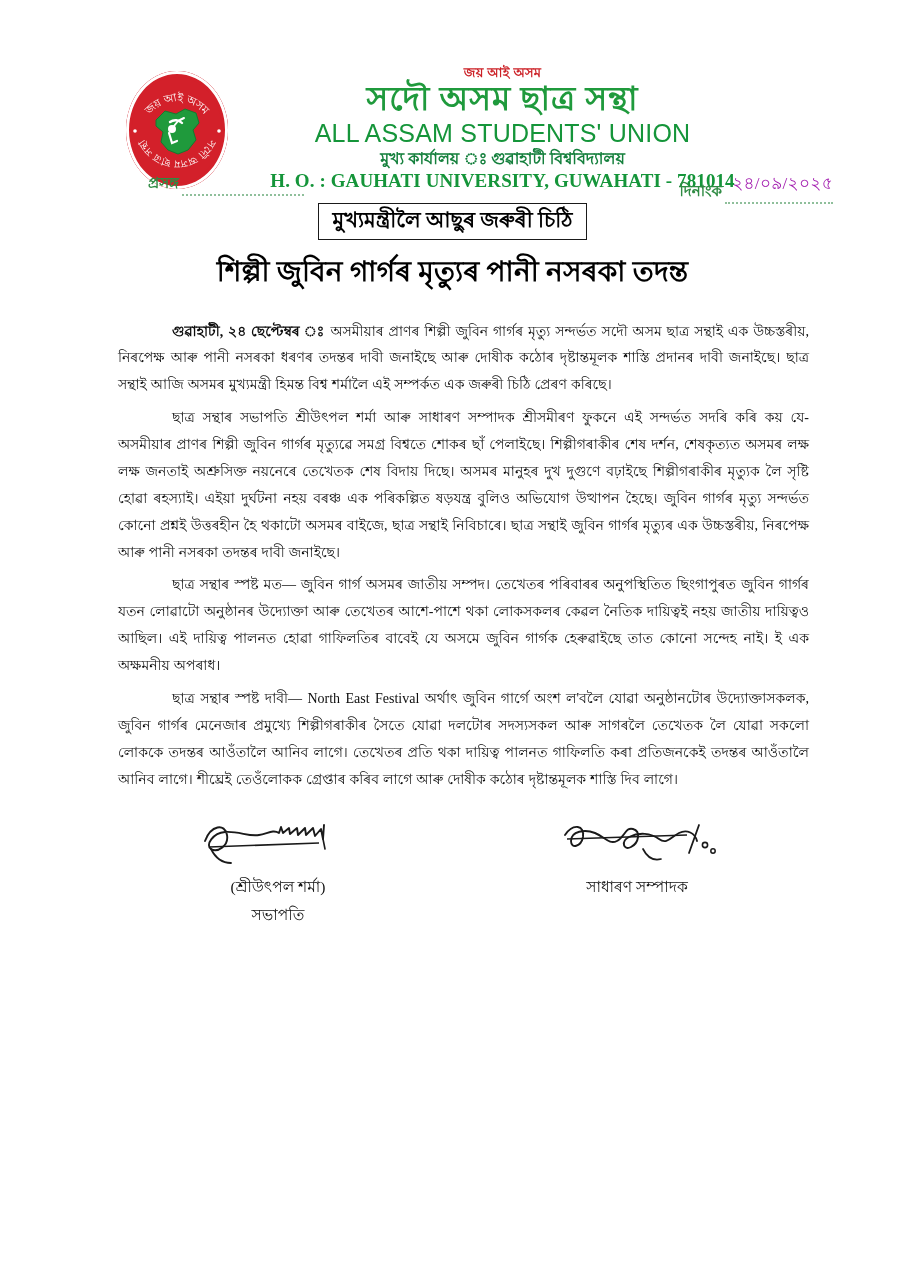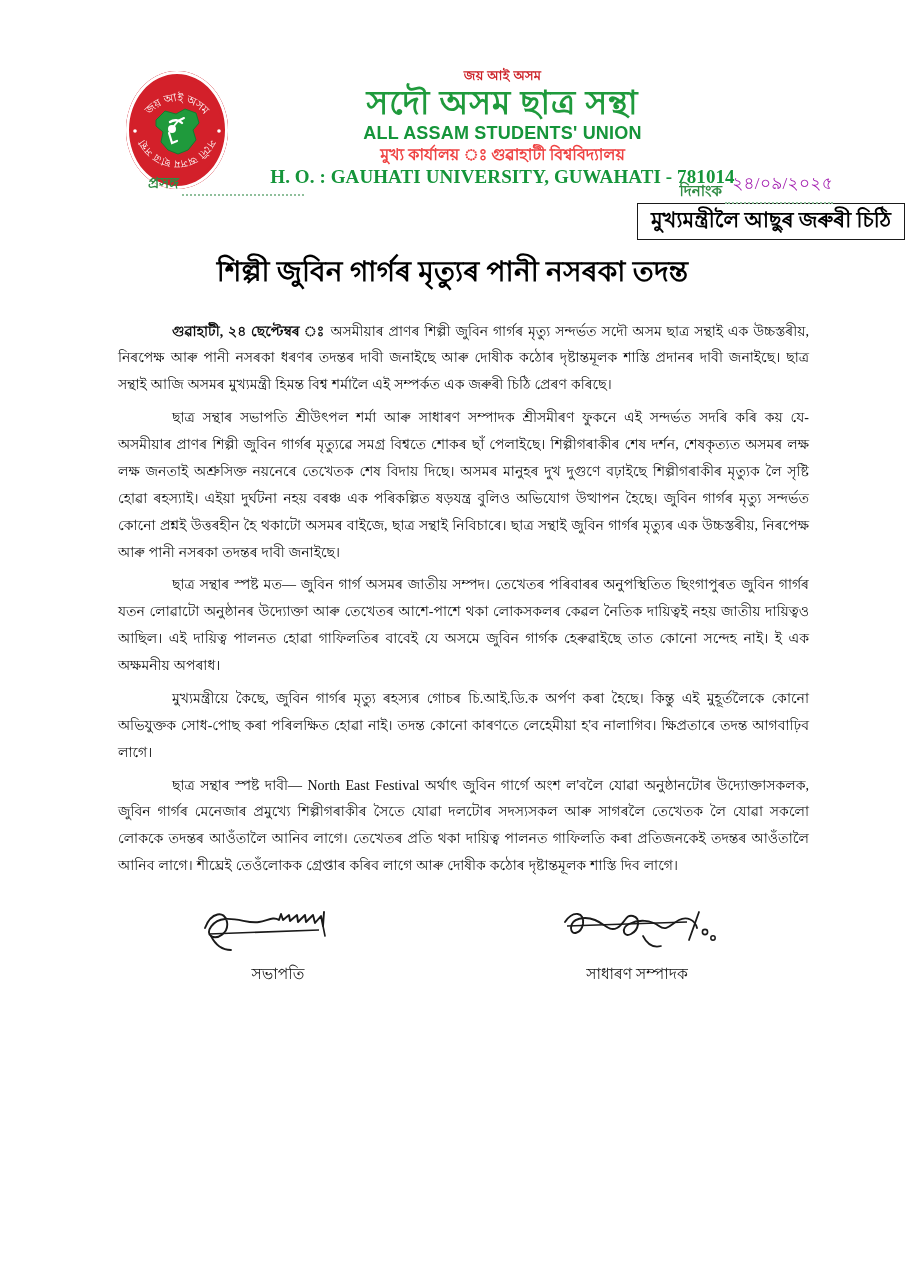--- a/index.html
+++ b/index.html
@@ -75,29 +75,29 @@
   .org-as {
     color: #1f9a3c;
     font-size: 33px;
     font-weight: 700;
     letter-spacing: 1px;
     line-height: 1.14;
     margin-bottom: 1px;
   }
   .org-en {
     color: #15953a;
-    font-size: 18px;
-    font-weight: 700;
+    font-size: 25px;
+    font-weight: 400;
     font-family: "Liberation Sans", sans-serif;
     letter-spacing: .2px;
     line-height: 1.1;
     margin-bottom: 2px;
   }
   .office-as {
-    color: #ef4444;
+    color: #15803d;
     font-size: 16px;
     font-weight: 700;
     line-height: 1.2;
     margin-bottom: 2px;
   }
   .office-en {
     color: #15953a;
     font-size: 19px;
     font-weight: 700;
     font-family: Liberation Serif, serif;
@@ -133,21 +133,21 @@
     right: 0; top: -9px;
     color: #a21caf;
     font-size: 17px;
     font-weight: 400;
     letter-spacing: .3px;
     font-family: "Liberation Serif", serif;
   }
 
   
   .title-box-wrap {
-    text-align: right;
+    text-align: center;
     margin-top: 2px;
     text-decoration: underline;
   }
   .title-box {
     display: inline-block;
     border: 1.6px solid #1a1a1a;
     padding: 5px 13px 7px 13px;
     font-size: 21px;
     font-weight: 700;
     line-height: 1.1;
@@ -258,35 +258,35 @@
     <div class="title-box">মুখ্যমন্ত্ৰীলৈ আছুৰ জৰুৰী চিঠি</div>
   </div>
   <div class="headline">
     <div>শিল্পী জুবিন গাৰ্গৰ মৃত্যুৰ পানী নসৰকা তদন্ত</div>
   </div>
 
   <div class="body">
     <p><b>গুৱাহাটী, ২৪ ছেপ্টেম্বৰ ঃ</b> <span>অসমীয়াৰ প্ৰাণৰ শিল্পী জুবিন গাৰ্গৰ মৃত্যু সন্দৰ্ভত সদৌ অসম ছাত্ৰ সন্থাই এক উচ্চস্তৰীয়, নিৰপেক্ষ আৰু পানী নসৰকা ধৰণৰ তদন্তৰ দাবী জনাইছে আৰু দোষীক কঠোৰ দৃষ্টান্তমূলক শাস্তি প্ৰদানৰ দাবী জনাইছে। ছাত্ৰ সন্থাই আজি অসমৰ মুখ্যমন্ত্ৰী হিমন্ত বিশ্ব শৰ্মালৈ এই সম্পৰ্কত এক জৰুৰী চিঠি প্ৰেৰণ কৰিছে।</span></p>
     <p>ছাত্ৰ সন্থাৰ সভাপতি শ্ৰীউৎপল শৰ্মা আৰু সাধাৰণ সম্পাদক শ্ৰীসমীৰণ ফুকনে এই সন্দৰ্ভত সদৰি কৰি কয় যে- অসমীয়াৰ প্ৰাণৰ শিল্পী জুবিন গাৰ্গৰ মৃত্যুৱে সমগ্ৰ বিশ্বতে শোকৰ ছাঁ পেলাইছে। শিল্পীগৰাকীৰ শেষ দৰ্শন, শেষকৃত্যত অসমৰ লক্ষ লক্ষ জনতাই অশ্ৰুসিক্ত নয়নেৰে তেখেতক শেষ বিদায় দিছে। অসমৰ মানুহৰ দুখ দুগুণে বঢ়াইছে শিল্পীগৰাকীৰ মৃত্যুক লৈ সৃষ্টি হোৱা ৰহস্যাই। এইয়া দুৰ্ঘটনা নহয় বৰঞ্চ এক পৰিকল্পিত ষড়যন্ত্ৰ বুলিও অভিযোগ উত্থাপন হৈছে। জুবিন গাৰ্গৰ মৃত্যু সন্দৰ্ভত কোনো প্ৰশ্নই উত্তৰহীন হৈ থকাটো অসমৰ বাইজে, ছাত্ৰ সন্থাই নিবিচাৰে। ছাত্ৰ সন্থাই জুবিন গাৰ্গৰ মৃত্যুৰ এক উচ্চস্তৰীয়, নিৰপেক্ষ আৰু পানী নসৰকা তদন্তৰ দাবী জনাইছে।</p>
     <p>ছাত্ৰ সন্থাৰ স্পষ্ট মত— জুবিন গাৰ্গ অসমৰ জাতীয় সম্পদ। তেখেতৰ পৰিবাৰৰ অনুপস্থিতিত ছিংগাপুৰত জুবিন গাৰ্গৰ যতন লোৱাটো অনুষ্ঠানৰ উদ্যোক্তা আৰু তেখেতৰ আশে-পাশে থকা লোকসকলৰ কেৱল নৈতিক দায়িত্বই নহয় জাতীয় দায়িত্বও আছিল। এই দায়িত্ব পালনত হোৱা গাফিলতিৰ বাবেই যে অসমে জুবিন গাৰ্গক হেৰুৱাইছে তাত কোনো সন্দেহ নাই। ই এক অক্ষমনীয় অপৰাধ।</p>
-    <p>মুখ্যমন্ত্ৰীয়ে কৈছে, জুবিন গাৰ্গৰ মৃত্যু ৰহস্যৰ গোচৰ চি.আই.ডি.ক অৰ্পণ কৰা হৈছে। কিন্তু এই মুহূৰ্তলৈকে কোনো অভিযুক্তক সোধ-পোছ কৰা পৰিলক্ষিত হোৱা নাই। তদন্ত কোনো কাৰণতে লেহেমীয়া হ'ব নালাগিব। ক্ষিপ্ৰতাৰে তদন্ত আগবাঢ়িব লাগে।</p>
     <p>ছাত্ৰ সন্থাৰ স্পষ্ট দাবী— North East Festival অৰ্থাৎ জুবিন গাৰ্গে অংশ ল'বলৈ যোৱা অনুষ্ঠানটোৰ উদ্যোক্তাসকলক, জুবিন গাৰ্গৰ মেনেজাৰ প্ৰমুখ্যে শিল্পীগৰাকীৰ সৈতে যোৱা দলটোৰ সদস্যসকল আৰু সাগৰলৈ তেখেতক লৈ যোৱা সকলো লোককে তদন্তৰ আওঁতালৈ আনিব লাগে। তেখেতৰ প্ৰতি থকা দায়িত্ব পালনত গাফিলতি কৰা প্ৰতিজনকেই তদন্তৰ আওঁতালৈ আনিব লাগে। শীঘ্ৰেই তেওঁলোকক গ্ৰেপ্তাৰ কৰিব লাগে আৰু দোষীক কঠোৰ দৃষ্টান্তমূলক শাস্তি দিব লাগে।</p>
   </div>
 
   <div class="sign-row">
 
     <div class="sign-col left">
       <div class="sign-mark">
         <svg width="170" height="52" viewBox="0 0 170 52">
           <path d="M12,22 C18,6 32,4 34,16 C36,27 24,34 18,30 C12,26 20,14 32,13 C46,12 56,18 66,16 C74,15 80,10 86,14 L88,8 L90,14 L96,9 L97,15 L104,9 L105,16 L112,9 L113,16 L120,9 L122,17 L128,10 L130,20 L131,6" stroke="#1a1a1a" stroke-width="1.9" fill="none" stroke-linecap="round" stroke-linejoin="round"></path>
           <path d="M18,30 C22,38 28,44 38,44" stroke="#1a1a1a" stroke-width="1.8" fill="none" stroke-linecap="round"></path>
           <path d="M16,28 L126,24" stroke="#1a1a1a" stroke-width="1.6" fill="none"></path>
           <path d="M130,20 L132,30" stroke="#1a1a1a" stroke-width="1.6" fill="none" stroke-linecap="round"></path>
         </svg>
       </div>
+      <div class="sign-name">(শ্ৰীউৎপল শৰ্মা)</div>
       <div>সভাপতি</div>
 
     </div>
 
     <div class="sign-col">
       <div class="sign-mark">
         <svg width="180" height="52" viewBox="0 0 180 52">
           <path d="M18,16 C26,4 38,6 36,18 C34,28 24,30 24,22 C24,12 38,10 48,14 C58,18 62,26 70,22 C78,18 78,8 86,10 C94,12 92,24 84,28 C76,32 74,22 82,18 C92,13 104,14 112,20 C120,26 124,18 132,14 C140,10 148,14 150,22" stroke="#1a1a1a" stroke-width="1.9" fill="none" stroke-linecap="round" stroke-linejoin="round"></path>
           <path d="M20,20 L140,16" stroke="#1a1a1a" stroke-width="1.5" fill="none"></path>
           <path d="M96,30 C100,38 106,42 114,40" stroke="#1a1a1a" stroke-width="1.7" fill="none" stroke-linecap="round"></path>

